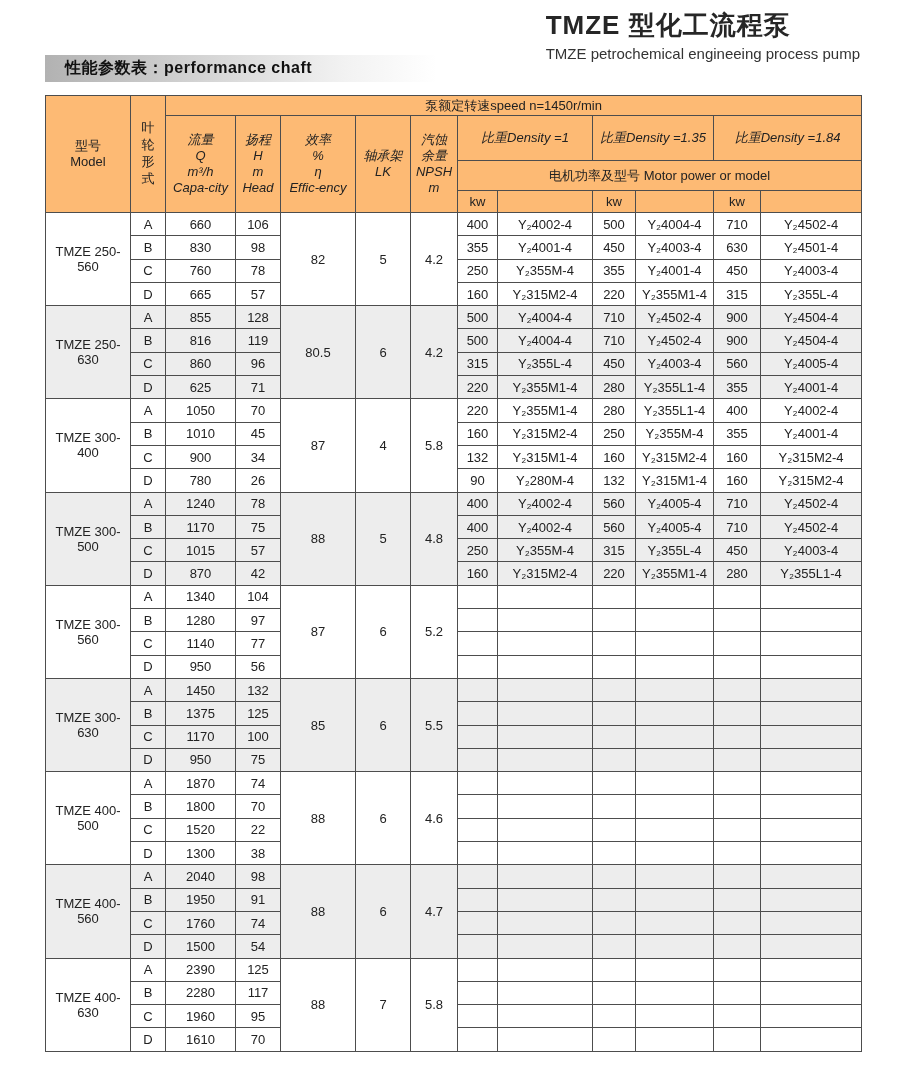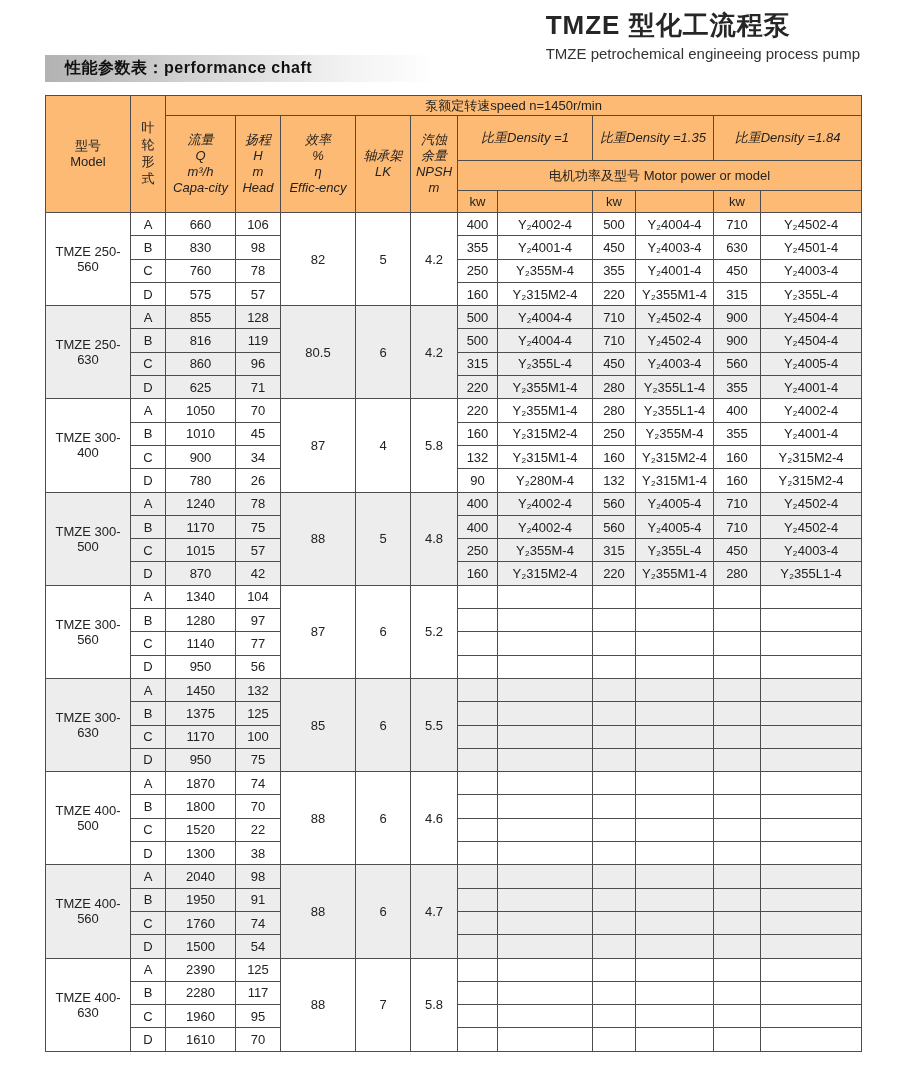--- a/index.html
+++ b/index.html
@@ -134,21 +134,21 @@
         <td>78</td>
         <td>250</td>
         <td>Y₂355M-4</td>
         <td>355</td>
         <td>Y₂4001-4</td>
         <td>450</td>
         <td>Y₂4003-4</td>
       </tr>
       <tr>
         <td>D</td>
-        <td>575</td>
+        <td>665</td>
         <td>57</td>
         <td>160</td>
         <td>Y₂315M2-4</td>
         <td>220</td>
         <td>Y₂355M1-4</td>
         <td>315</td>
         <td>Y₂355L-4</td>
       </tr>
       <tr class="shaded">
         <td rowspan="4">TMZE 250-630</td>

